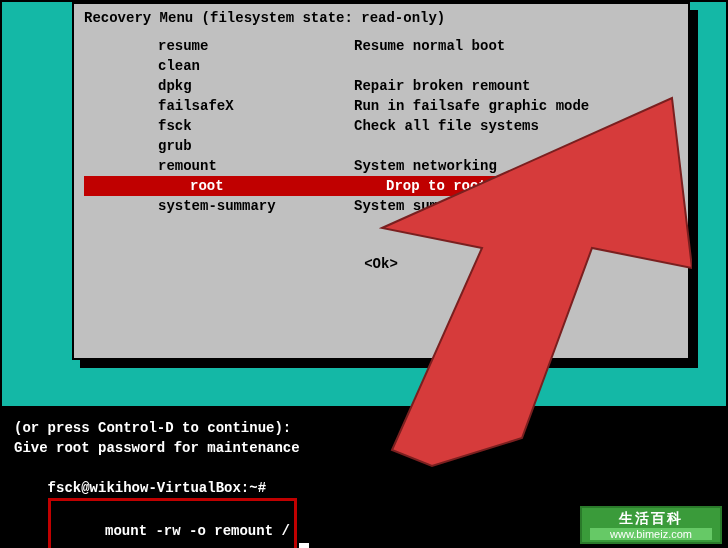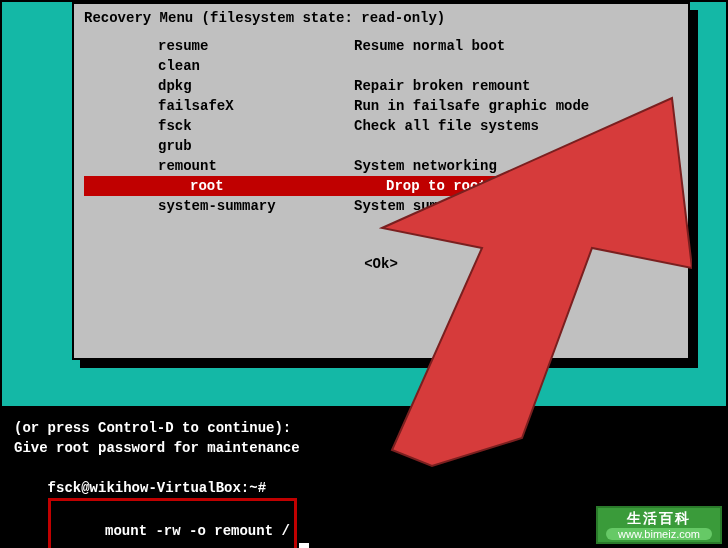--- a/index.html
+++ b/index.html
@@ -122,22 +122,21 @@
     }
     .watermark-title {
       font-size: 14px;
       font-weight: bold;
       letter-spacing: 2px;
     }
     .watermark-url {
       font-size: 11px;
       background: #66c966;
       color: #fff;
-      padding: 0 12px;
-      border-radius: 6px;
+      padding: 0 20px;
     }
   </style>
 </head>
 <body>
 
 <div class="purple-frame">
   <div class="menu-shadow"></div>
   <div class="menu-box">
     <div class="menu-title">Recovery Menu (filesystem state: read-only)</div>
     <div class="menu-items">

